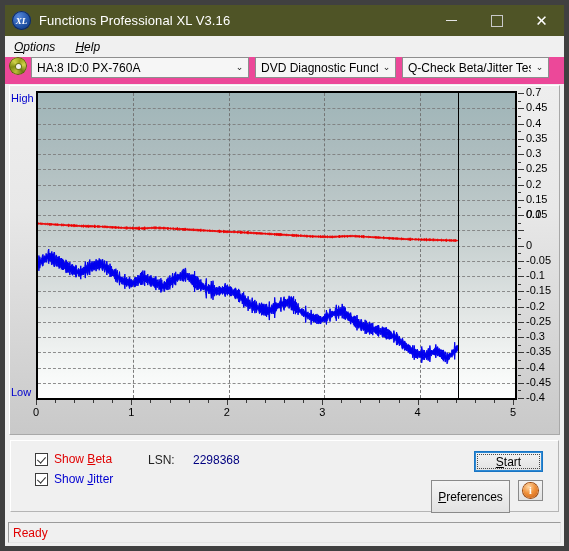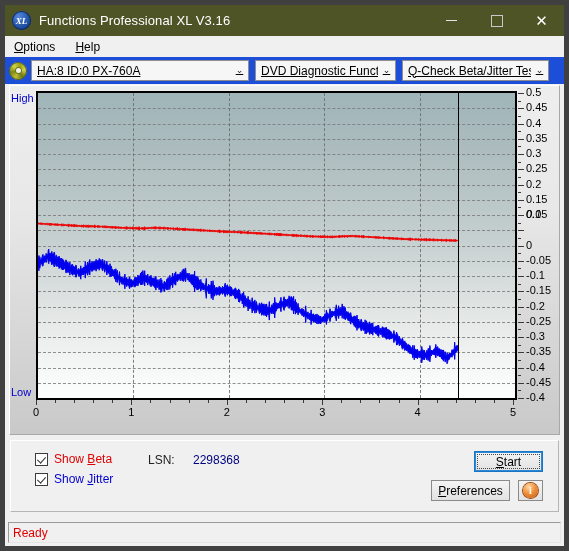--- a/index.html
+++ b/index.html
@@ -87,31 +87,30 @@
     align-items: center;
     padding-left: 6px;
     flex: 0 0 auto;
     font-size: 12px;
     color: #000;
   }
   .menu-item {
     padding: 2px 8px 2px 3px;
     margin-right: 9px;
     white-space: nowrap;
+    font-style: italic;
   }
   .menu-item u { text-decoration: underline; }
   
   .toolbar {
     height: 27px;
     display: flex;
-    align-items: center;
     flex: 0 0 auto;
     padding: 0 6px 0 4px;
-    background: #1d4ed8;
-    text-decoration: underline;
+    background: #ec4899;
   }
   .disc-icon {
     width: 18px; height: 18px;
     border-radius: 50%;
     margin-right: 4px;
     flex: 0 0 auto;
     background:
       radial-gradient(circle at 50% 50%, #e9e9e9 0 14%, rgba(0,0,0,0) 15%),
       conic-gradient(from 20deg, #9aa017, #cfd34a, #6d7a12, #b9bd38, #7d8a14, #cfd34a, #9aa017);
     box-shadow: 0 0 0 1px #5a5f12 inset;
@@ -313,21 +312,21 @@
     box-shadow: 0 0 0 1px #2e8ad4 inset;
   }
   #btn-start .inner {
     position: absolute;
     left: 2px; right: 2px; top: 2px; bottom: 2px;
     border: 1px dotted #4a4a4a;
     pointer-events: none;
   }
   #btn-prefs {
     right: 48px; top: 39px;
-    width: 79px; height: 21px;
+    width: 79px; height: 33px;
   }
   #btn-info {
     right: 15px; top: 39px;
     width: 25px; height: 21px;
   }
   .info-glyph {
     width: 15px; height: 15px;
     border-radius: 50%;
     background: radial-gradient(circle at 38% 26%, #ffd9a8 0%, #f0913a 45%, #c75a12 100%);
     color: #ffffff;
@@ -465,21 +464,21 @@
         <i style="top: 197.625px; width: 3px;"></i>
         <i style="top: 212.875px; width: 3px;"></i>
         <i style="top: 228.125px; width: 3px;"></i>
         <i style="top: 243.375px; width: 3px;"></i>
         <i style="top: 258.625px; width: 3px;"></i>
         <i style="top: 273.875px; width: 3px;"></i>
         <i style="top: 289.125px; width: 3px;"></i>
         <i style="top: 304.375px; width: 3px;"></i>
       </div>
     <div class="ylabels" id="ylabels">
-        <span style="top: 1px;">0.5</span>
+        <span style="top: 1px;">0.7</span>
         <span style="top: 16.25px;">0.45</span>
         <span style="top: 31.5px;">0.4</span>
         <span style="top: 46.75px;">0.35</span>
         <span style="top: 62px;">0.3</span>
         <span style="top: 77.25px;">0.25</span>
         <span style="top: 92.5px;">0.2</span>
         <span style="top: 107.75px;">0.15</span>
         <span style="top: 123px; font-style: italic;">0.1</span>
         <span style="top: 123px;">0.05</span>
         <span style="top: 153.5px;">0</span>

